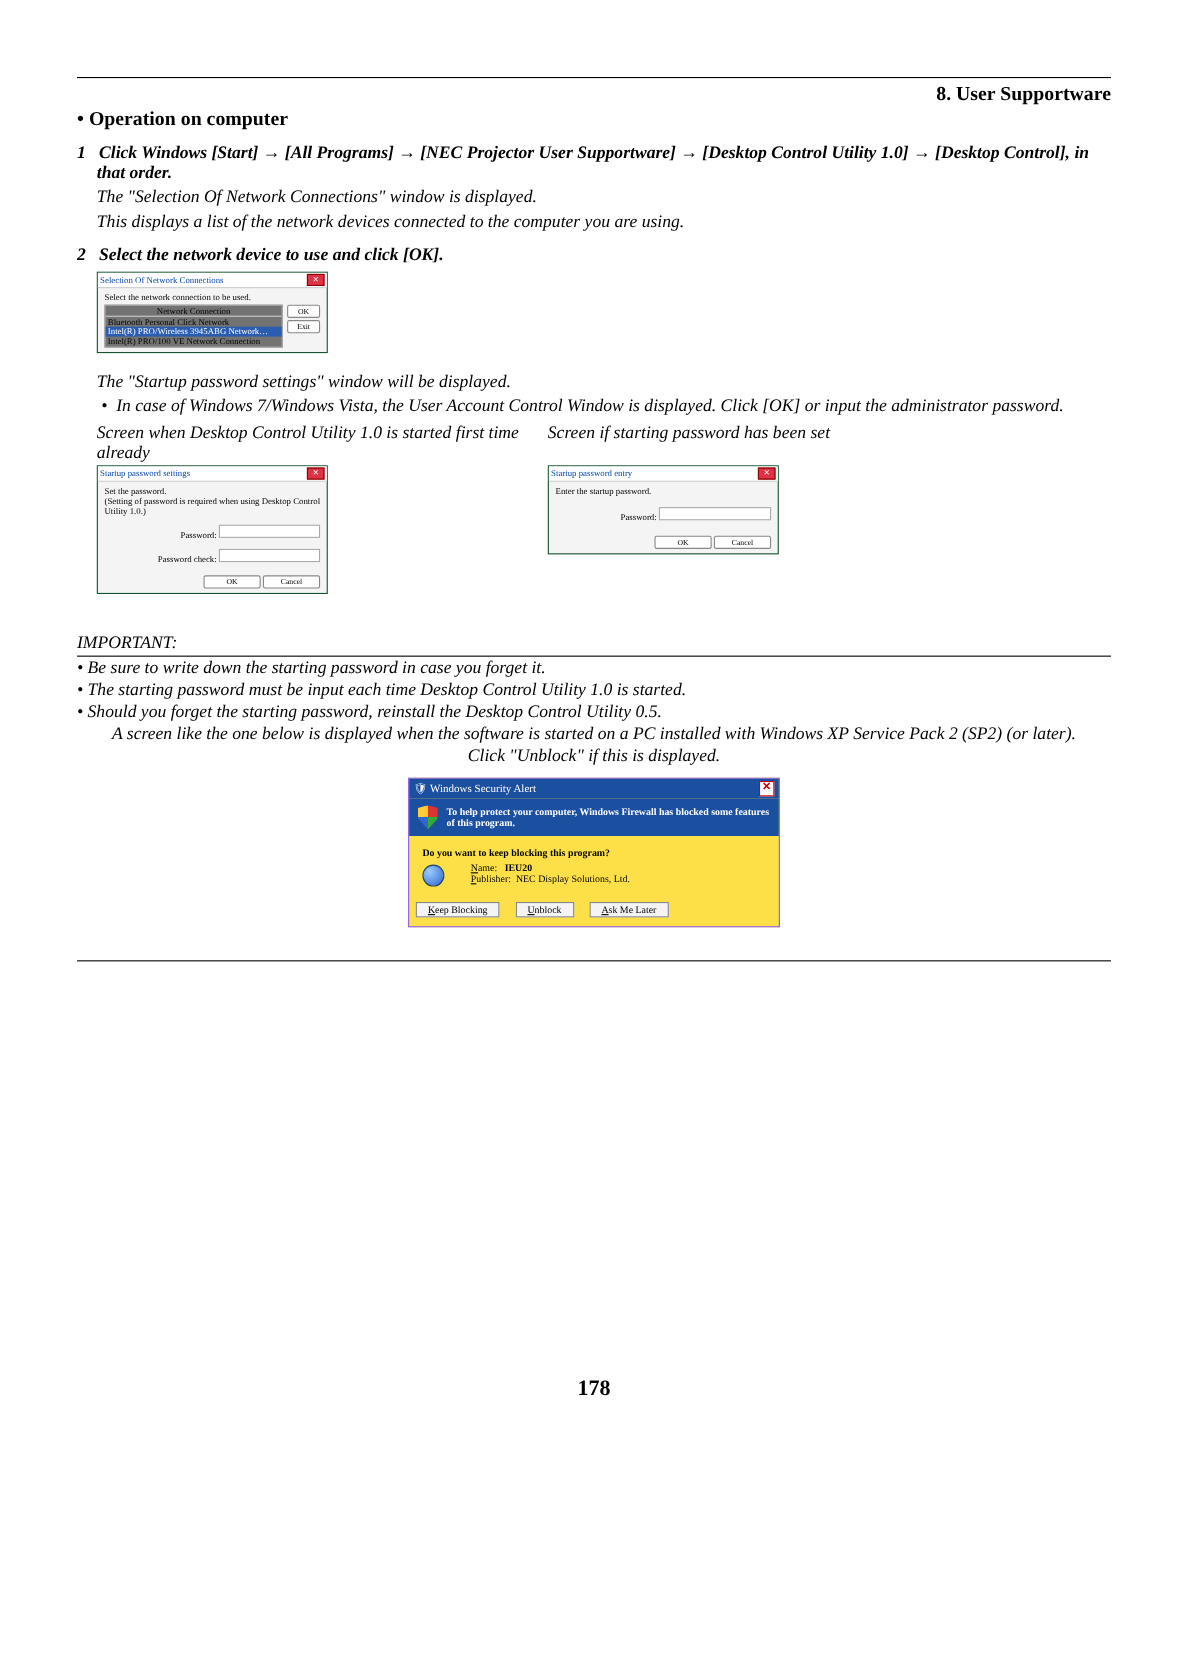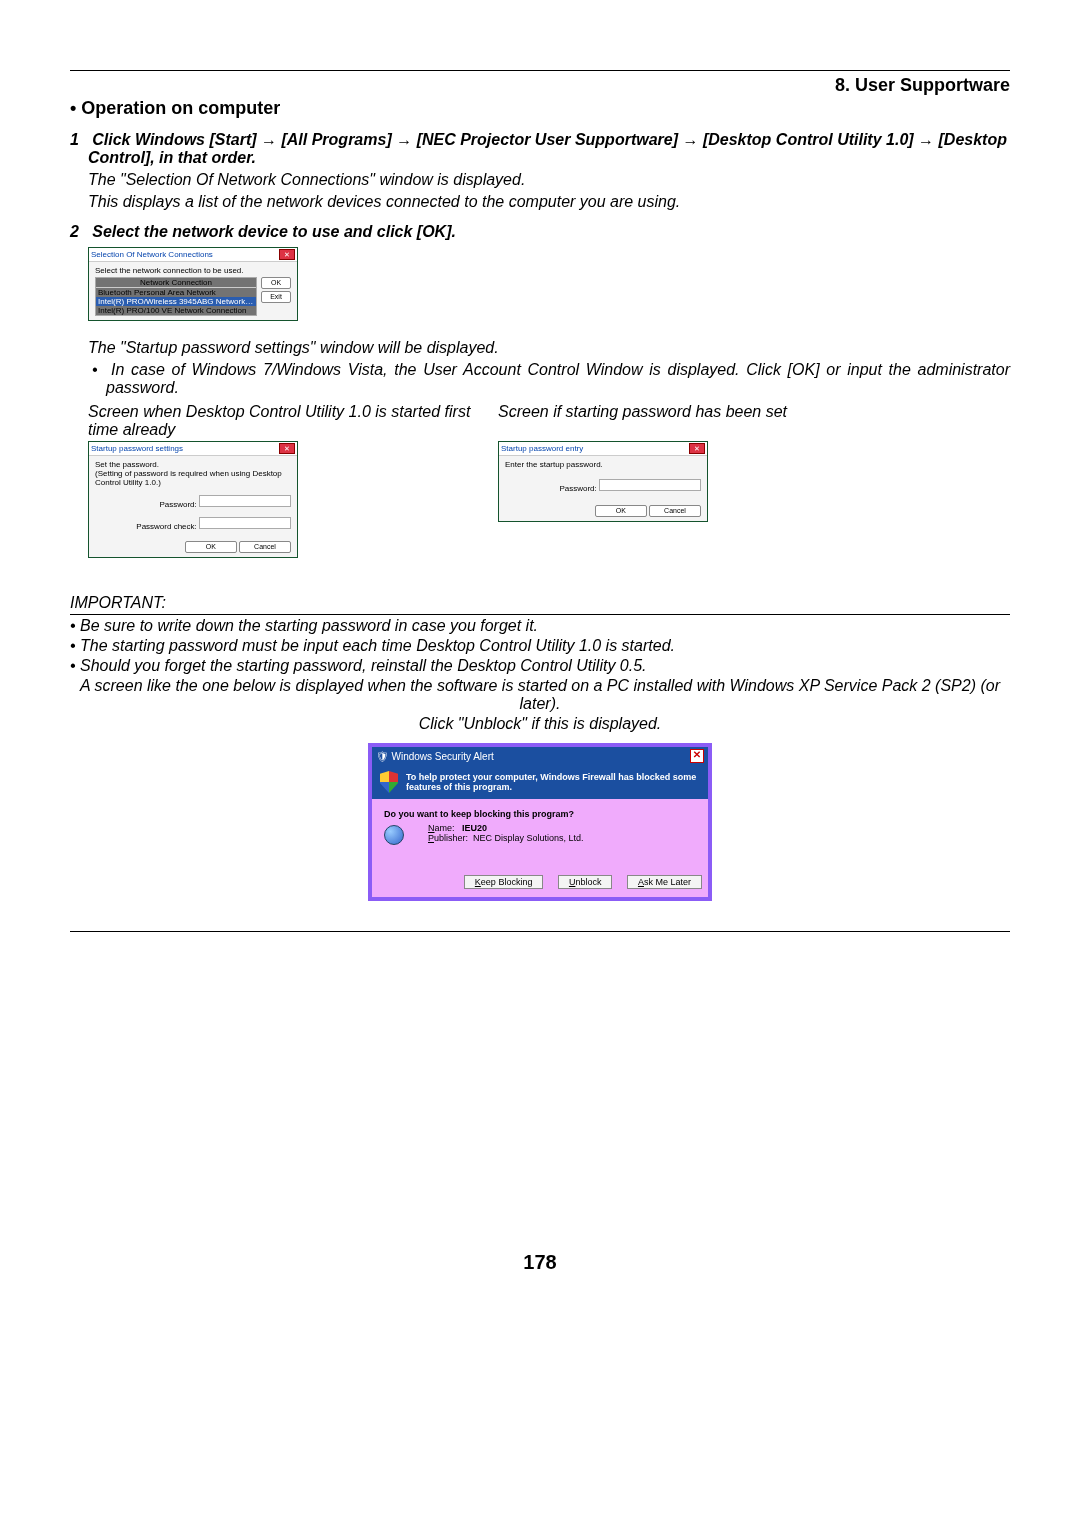--- a/index.html
+++ b/index.html
@@ -8,20 +8,21 @@
     font-family: Arial, Helvetica, sans-serif;
     background: #fff;
     color: #000;
   }
   .page {
     width: 1080px;
     height: 1524px;
     position: relative;
     box-sizing: border-box;
     padding: 70px 70px 0 70px;
+    font-family: Liberation Serif, serif;
   }
   .top-hr {
     border: none;
     border-top: 1px solid #000;
     margin: 0 0 4px 0;
   }
   .chapter {
     text-align: right;
     font-weight: bold;
     font-size: 18px;
@@ -131,24 +132,24 @@
   }
   .para {
     font-style: italic;
     font-size: 16px;
     margin-top: 2px;
     text-align: center;
   }
   
   .alert {
     width: 336px;
-    border: 4px solid #8b5cf6;
+    border: 1px solid #8b5cf6;
     margin: 10px auto 0 auto;
     font-size: 9px;
-    background: #f0abfc;
+    background: #fde047;
   }
   .alert-title {
     background: #1b4fa0;
     color: #fff;
     font-size: 10px;
     padding: 2px 4px;
     display: flex;
     justify-content: space-between;
     align-items: center;
   }
@@ -185,23 +186,22 @@
     padding: 0 12px 8px 12px;
     gap: 24px;
     align-items: flex-start;
   }
   .globe {
     width: 18px; height: 18px; border-radius: 50%;
     background: radial-gradient(circle at 30% 30%, #9cf, #36c);
     border: 1px solid #246; margin-top: 2px;
   }
   .alert-btns {
-    text-align: right;
+    text-align: left;
     padding: 6px 0 8px 0;
-    margin-top: 16px;
   }
   .alert-btn {
     display: inline-block;
     border: 1px solid #888;
     padding: 1px 10px;
     margin: 0 6px;
     font-size: 9px;
     background: #f4f4f4;
   }
   .alert-foot {
@@ -255,21 +255,21 @@
     <div class="dlg" style="width:210px;">
       <div class="dlg-title">
         <span>Selection Of Network Connections</span>
         <span class="dlg-close">✕</span>
       </div>
       <div class="dlg-body">
         <div>Select the network connection to be used.</div>
         <div style="display:flex;gap:4px;margin-top:2px;">
           <div style="flex:1;border:1px solid #aaa;background:#737373;">
             <div style="text-align:center;border-bottom:1px solid #ccc;">Network Connection</div>
-            <div style="padding-left:2px;">Bluetooth Personal Area Network</div>
+            <div style="padding-left:2px;">Bluetooth Personal Click Network</div>
             <div style="padding-left:2px;background:#2a5db0;color:#fff;">Intel(R) PRO/Wireless 3945ABG Network…</div>
             <div style="padding-left:2px;">Intel(R) PRO/100 VE Network Connection</div>
           </div>
           <div style="width:30px;display:flex;flex-direction:column;gap:2px;">
             <span class="dlg-btn">OK</span>
             <span class="dlg-btn">Exit</span>
           </div>
         </div>
       </div>
     </div>

